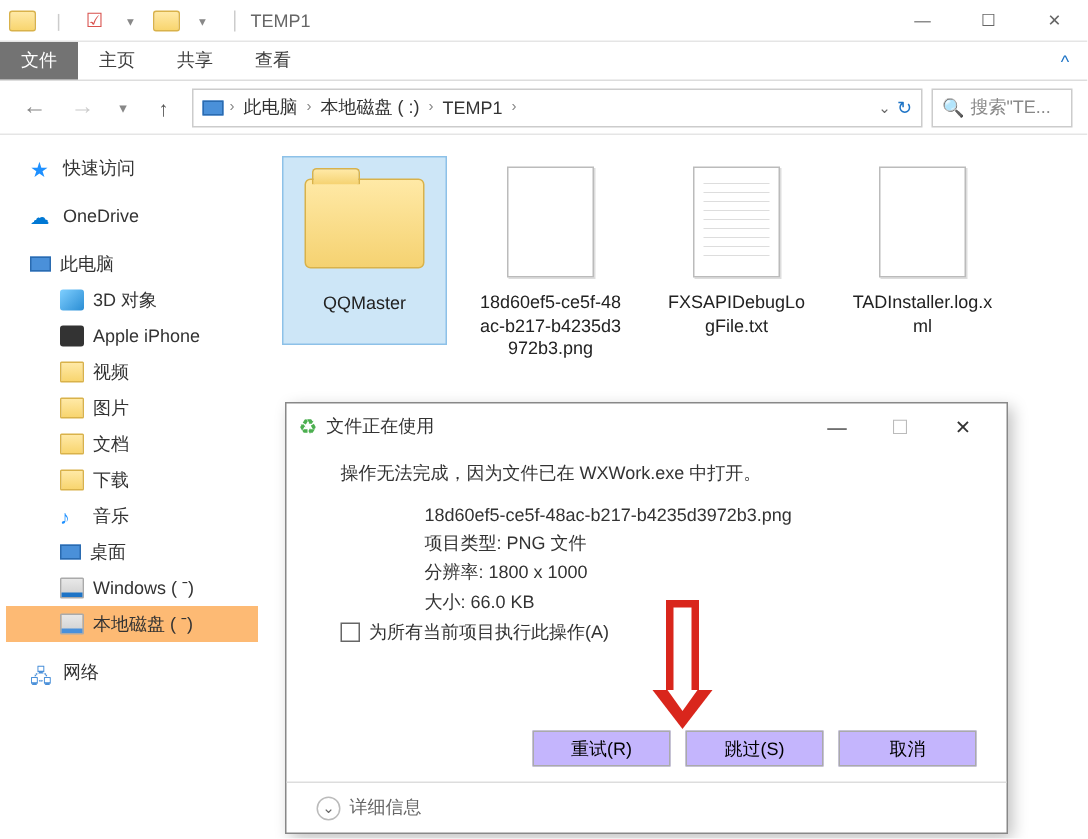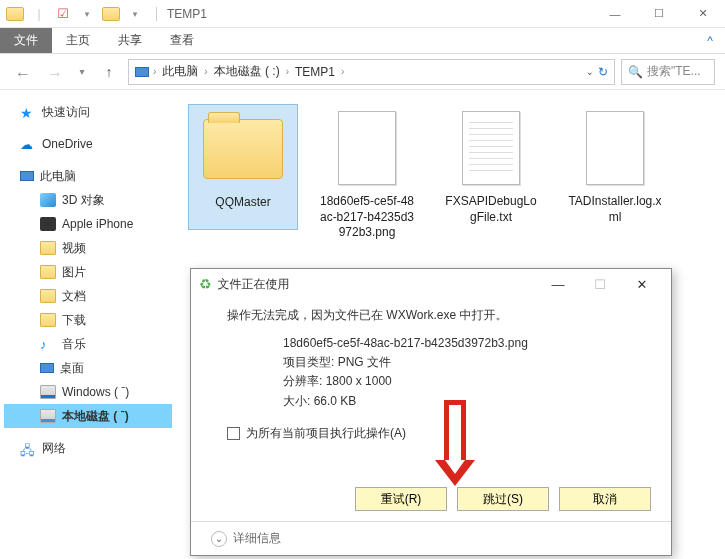--- a/index.html
+++ b/index.html
@@ -30,21 +30,21 @@
 .addressbar .sep { color: #888; font-size: 10px; }
 .addressbar .pc-ico { width: 14px; height: 10px; background: #4a90d9; border: 1px solid #2a6bb0; margin-right: 2px; }
 .addressbar .dd { margin-left: auto; display: flex; gap: 4px; align-items: center; }
 .searchbox { width: 94px; height: 26px; border: 1px solid #ccc; display: flex; align-items: center; padding: 0 6px; color: #888; gap: 4px; }
 
 
 .main { display: flex; height: calc(559px - 28px - 26px - 36px); }
 .sidebar { width: 172px; padding: 10px 0 0 4px; }
 .tree-item { display: flex; align-items: center; height: 24px; padding-left: 16px; gap: 6px; color: #333; }
 .tree-item.nested { padding-left: 36px; }
-.tree-item.selected { background: #7dd3fc; font-weight: bold; }
+.tree-item.selected { background: #fdba74; }
 .tree-section { margin-bottom: 8px; }
 .ico { width: 16px; height: 14px; flex-shrink: 0; }
 .ico.star { color: #1e90ff; font-size: 14px; }
 .ico.onedrive { color: #0078d4; font-size: 13px; }
 .ico.pc { background: #4a90d9; border: 1px solid #2a6bb0; height: 10px; width: 14px; }
 .ico.cube { background: linear-gradient(135deg,#7fcfff,#2a8dd4); border-radius: 2px; }
 .ico.apple { background: #333; border-radius: 2px; }
 .ico.folder { background: linear-gradient(#ffe9a6,#f8d56f); border: 1px solid #d9b24a; border-radius: 1px; }
 .ico.drive { background: linear-gradient(#e8e8e8,#cfcfcf); border: 1px solid #aaa; border-radius: 1px; position: relative; }
 .ico.drive::after { content:""; position:absolute; bottom:0; left:0; right:0; height:3px; background:#4a90d9; }
@@ -64,24 +64,24 @@
 
 
 .dialog { position: absolute; left: 190px; top: 268px; width: 482px; height: 288px; background: #fff; border: 1px solid #888; box-shadow: 3px 3px 10px rgba(0,0,0,0.25); display: flex; flex-direction: column; }
 .dialog-title { height: 30px; display: flex; align-items: center; padding: 0 8px; font-size: 12px; color: #333; }
 .dialog-title .refresh-ico { color: #4caf50; margin-right: 6px; font-size: 14px; }
 .dialog-title .wc { margin-left: auto; display: flex; }
 .dialog-title .wc div { width: 42px; height: 30px; display: flex; align-items: center; justify-content: center; color: #333; font-size: 13px; }
 .dialog-body { padding: 8px 24px 0 36px; flex: 1; font-size: 12px; color: #333; }
 .dialog-body .line { margin-bottom: 10px; }
 .dialog-body .file-detail { margin-left: 56px; line-height: 1.6; }
-.dialog-check { display: flex; align-items: center; gap: 6px; margin-top: 14px; text-align: right; }
+.dialog-check { display: flex; align-items: center; gap: 6px; margin-top: 2px; text-align: right; }
 .dialog-check .box { width: 13px; height: 13px; border: 1px solid #666; }
 .dialog-buttons { display: flex; justify-content: flex-end; gap: 10px; padding: 10px 20px; }
-.dialog-buttons button { width: 92px; height: 24px; background: #fef9c3; border: 1px solid #aaa; font-size: 12px; cursor: pointer; }
+.dialog-buttons button { width: 92px; height: 24px; background: #c4b5fd; border: 1px solid #aaa; font-size: 12px; cursor: pointer; }
 .dialog-more { border-top: 1px solid #ddd; padding: 8px 20px; display: flex; align-items: center; gap: 6px; color: #666; }
 .dialog-more .chev { width: 16px; height: 16px; border: 1px solid #bbb; border-radius: 50%; display: flex; align-items: center; justify-content: center; font-size: 10px; }
 
 
 .arrow { position: absolute; left: 444px; top: 400px; pointer-events: none; }
 .arrow-stem { width: 22px; height: 60px; border-left: 5px solid #d9261c; border-right: 5px solid #d9261c; border-top: 5px solid #d9261c; }
 .arrow-head { width: 0; height: 0; border-left: 20px solid transparent; border-right: 20px solid transparent; border-top: 26px solid #d9261c; margin-left: -9px; position: relative; }
 .arrow-head::after { content:""; position:absolute; top:-26px; left:-10px; width:0; height:0; border-left: 10px solid transparent; border-right: 10px solid transparent; border-top: 14px solid #fff; }
 </style>
 </head>

